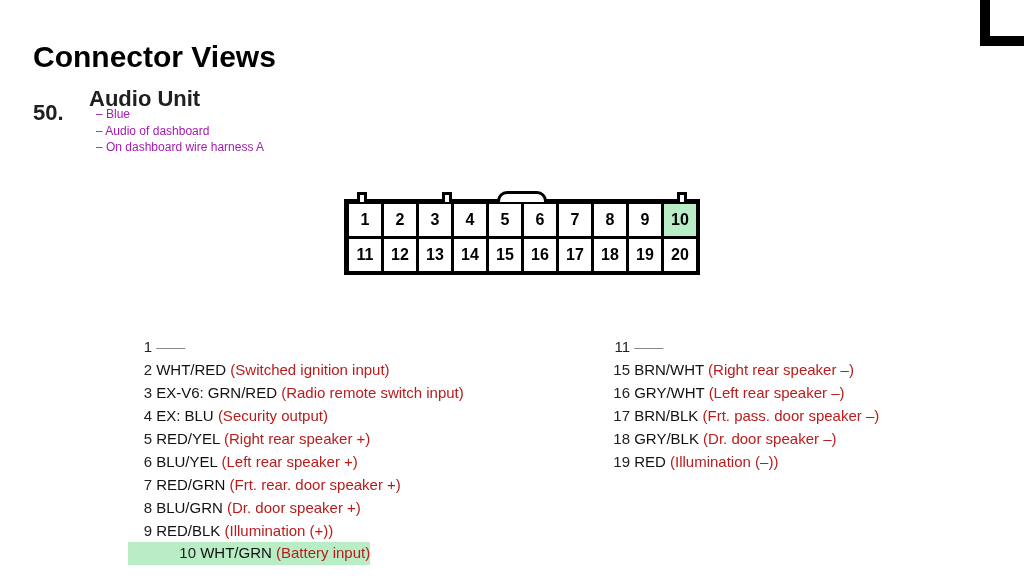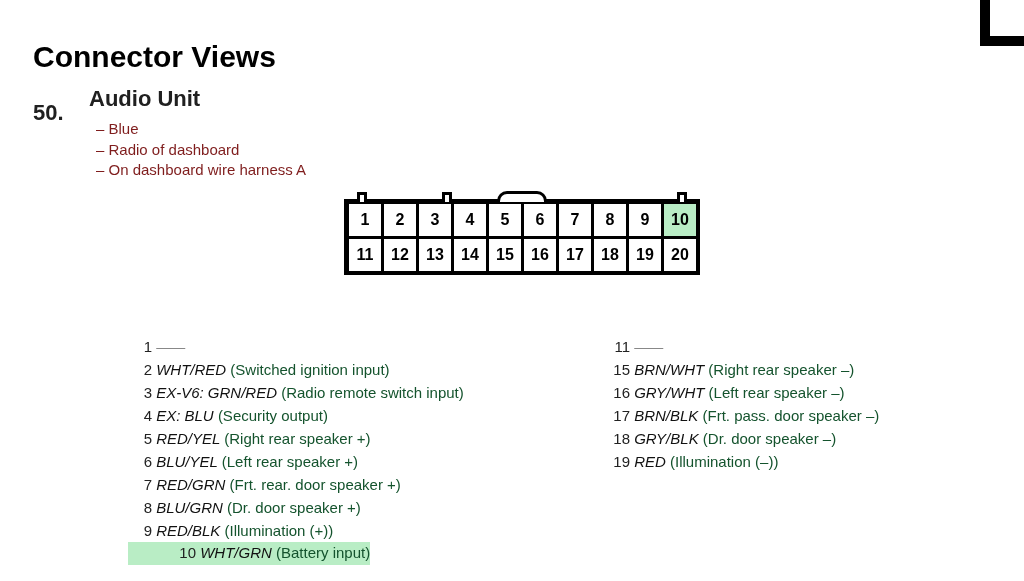--- a/index.html
+++ b/index.html
@@ -33,23 +33,23 @@
     font-weight: bold;
     color: #202020;
     position: absolute;
     left: 80px;
     top: 86px;
     margin-left: 9px;
   }
   .desc-list {
     position: absolute;
     left: 96px;
-    top: 119px;
-    font-size: 15px;
-    color: #7f1d1d;
+    top: 106px;
+    font-size: 12px;
+    color: #a21caf;
     line-height: 1.38;
   }
   .corner-marker {
     position: absolute;
     right: 0;
     top: 0;
     width: 44px;
     height: 46px;
     border-left: 10px solid #000;
     border-bottom: 10px solid #000;
@@ -113,37 +113,37 @@
   .col-left { width: 478px; }
   .col-right { width: 380px; }
   .pin-line { white-space: nowrap; }
   .pin-line.hl { background: #b9edc5; display: inline-block; padding-left: 44px; }
   .pin-num {
     display: inline-block;
     width: 24px;
     text-align: right;
     color: #222;
   }
-  .wire { color: #111; font-style: italic; }
-  .func { color: #14532d; text-align: center; }
+  .wire { color: #111; }
+  .func { color: #b91c1c; text-align: center; }
   .dash { color: #888; letter-spacing: -1px; }
 </style>
 </head>
 <body>
 
 <div class="corner-marker"></div>
 
 <h1 class="page-title">Connector Views</h1>
 
 <div class="section-number">50.</div>
 <div class="section-title">Audio Unit</div>
 
 <div class="desc-list">
   <div>– Blue</div>
-  <div>– Radio of dashboard</div>
+  <div>– Audio of dashboard</div>
   <div>– On dashboard wire harness A</div>
 </div>
 
 <div class="diagram">
   <div class="connector-body">
     <div class="notch-top"></div>
     <div class="key-left"></div>
     <div class="key-mid"></div>
     <div class="key-right"></div>
     <div class="pin-row" id="row0">

